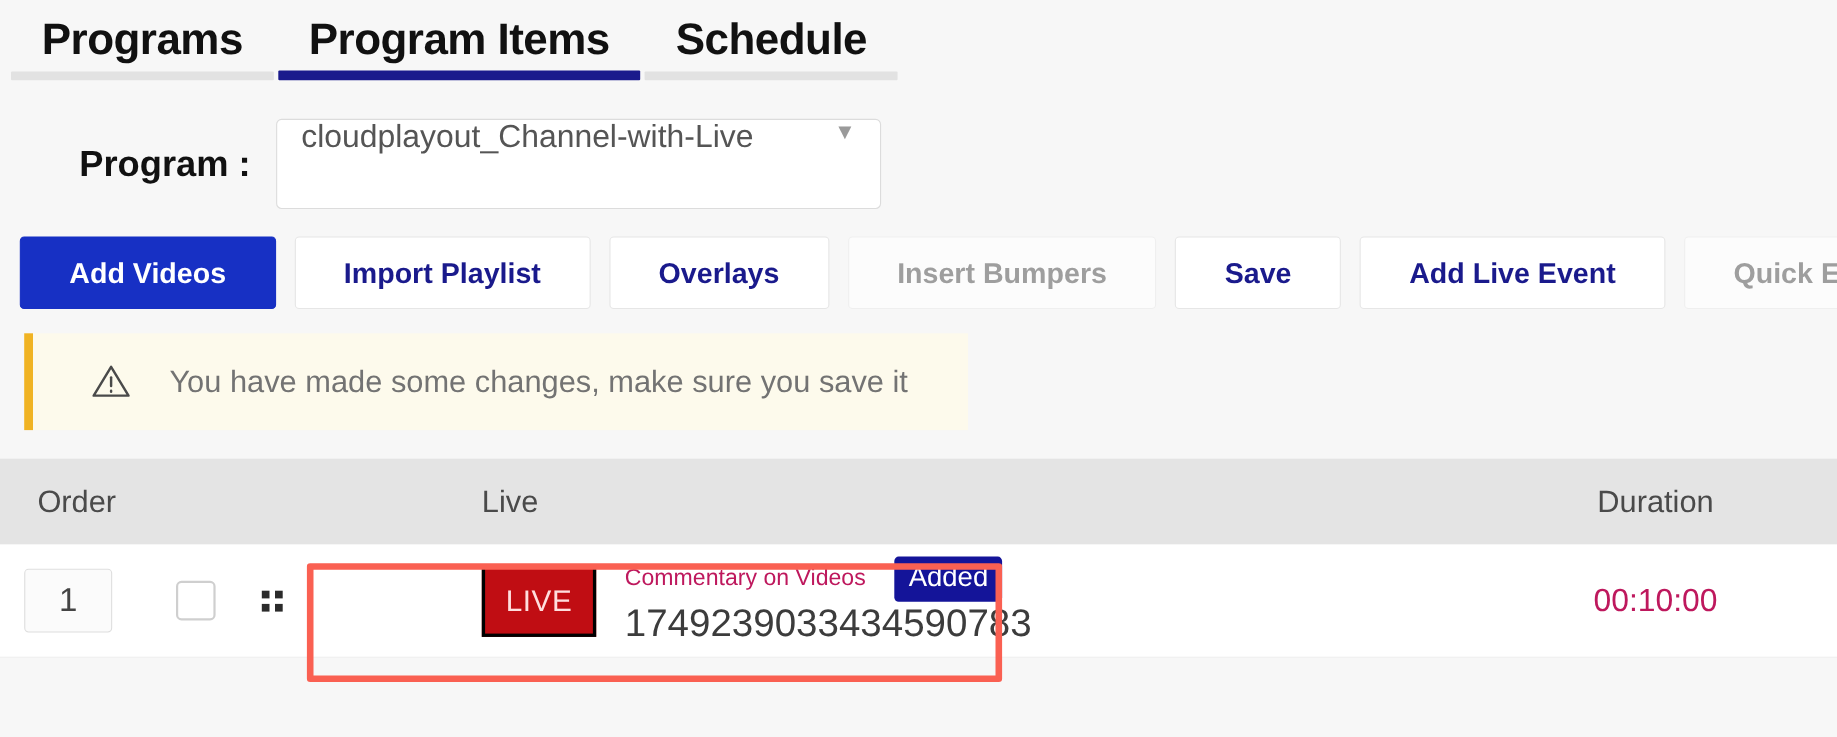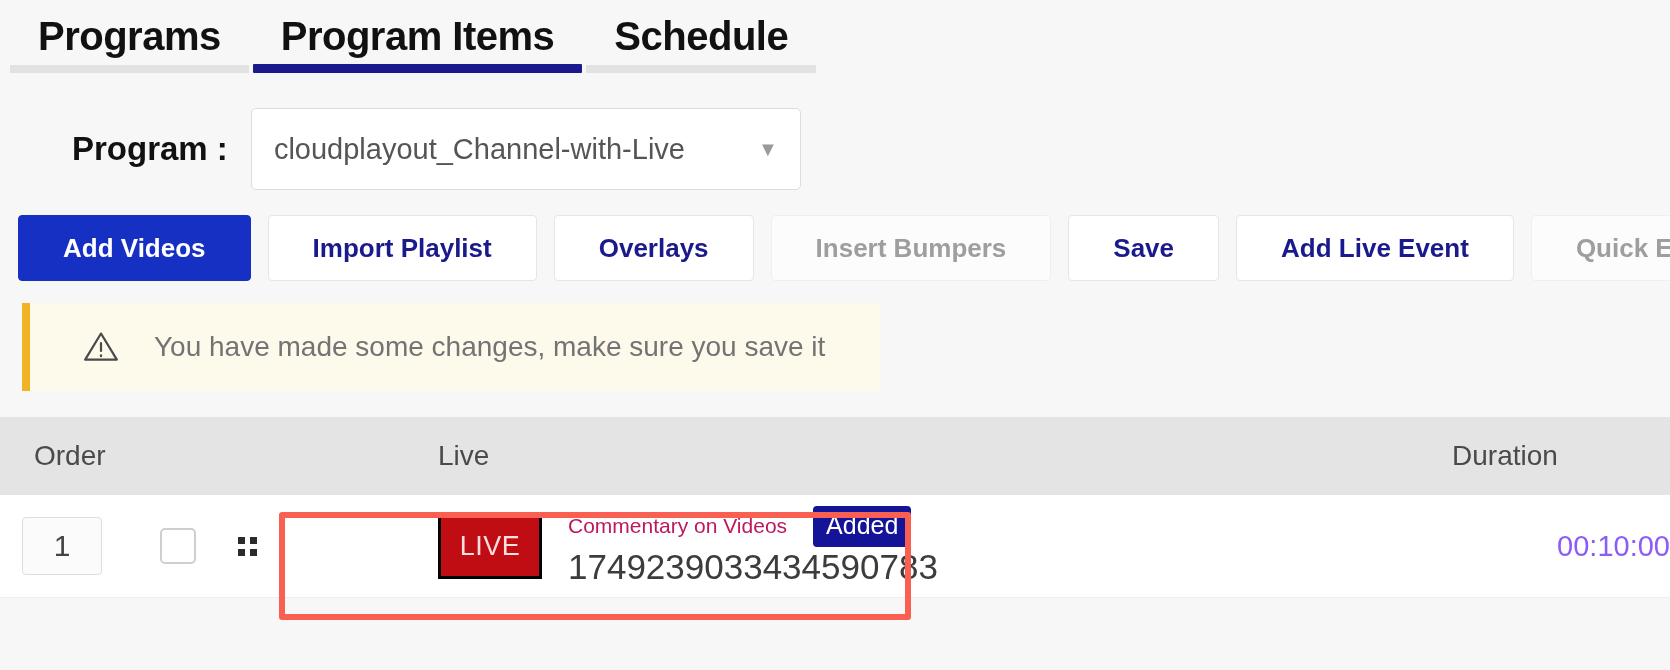--- a/index.html
+++ b/index.html
@@ -50,21 +50,21 @@
     margin-right: 23px;
     white-space: nowrap;
   }
   .program-select {
     width: 550px;
     height: 82px;
     background: #fff;
     border: 1px solid #dcdcdc;
     border-radius: 5px;
     display: flex;
-    align-items: center;
+    align-items: flex-start;
     padding: 0 22px;
     cursor: pointer;
   }
   .program-select .value {
     flex: 1;
     font-size: 29px;
     color: #555;
     white-space: nowrap;
     overflow: hidden;
   }
@@ -241,23 +241,23 @@
     white-space: nowrap;
   }
   .name-id {
     font-size: 35px;
     color: #3c3c3c;
     margin-top: 0;
     white-space: nowrap;
   }
   .dur-cell {
     width: 330px;
-    text-align: right;
+    text-align: center;
     font-size: 29px;
-    color: #8b5cf6;
+    color: #be185d;
   }
 
   
   .highlight-box {
     position: absolute;
     left: 279px;
     top: 512px;
     width: 632px;
     height: 108px;
     border: 6px solid #fa6052;

